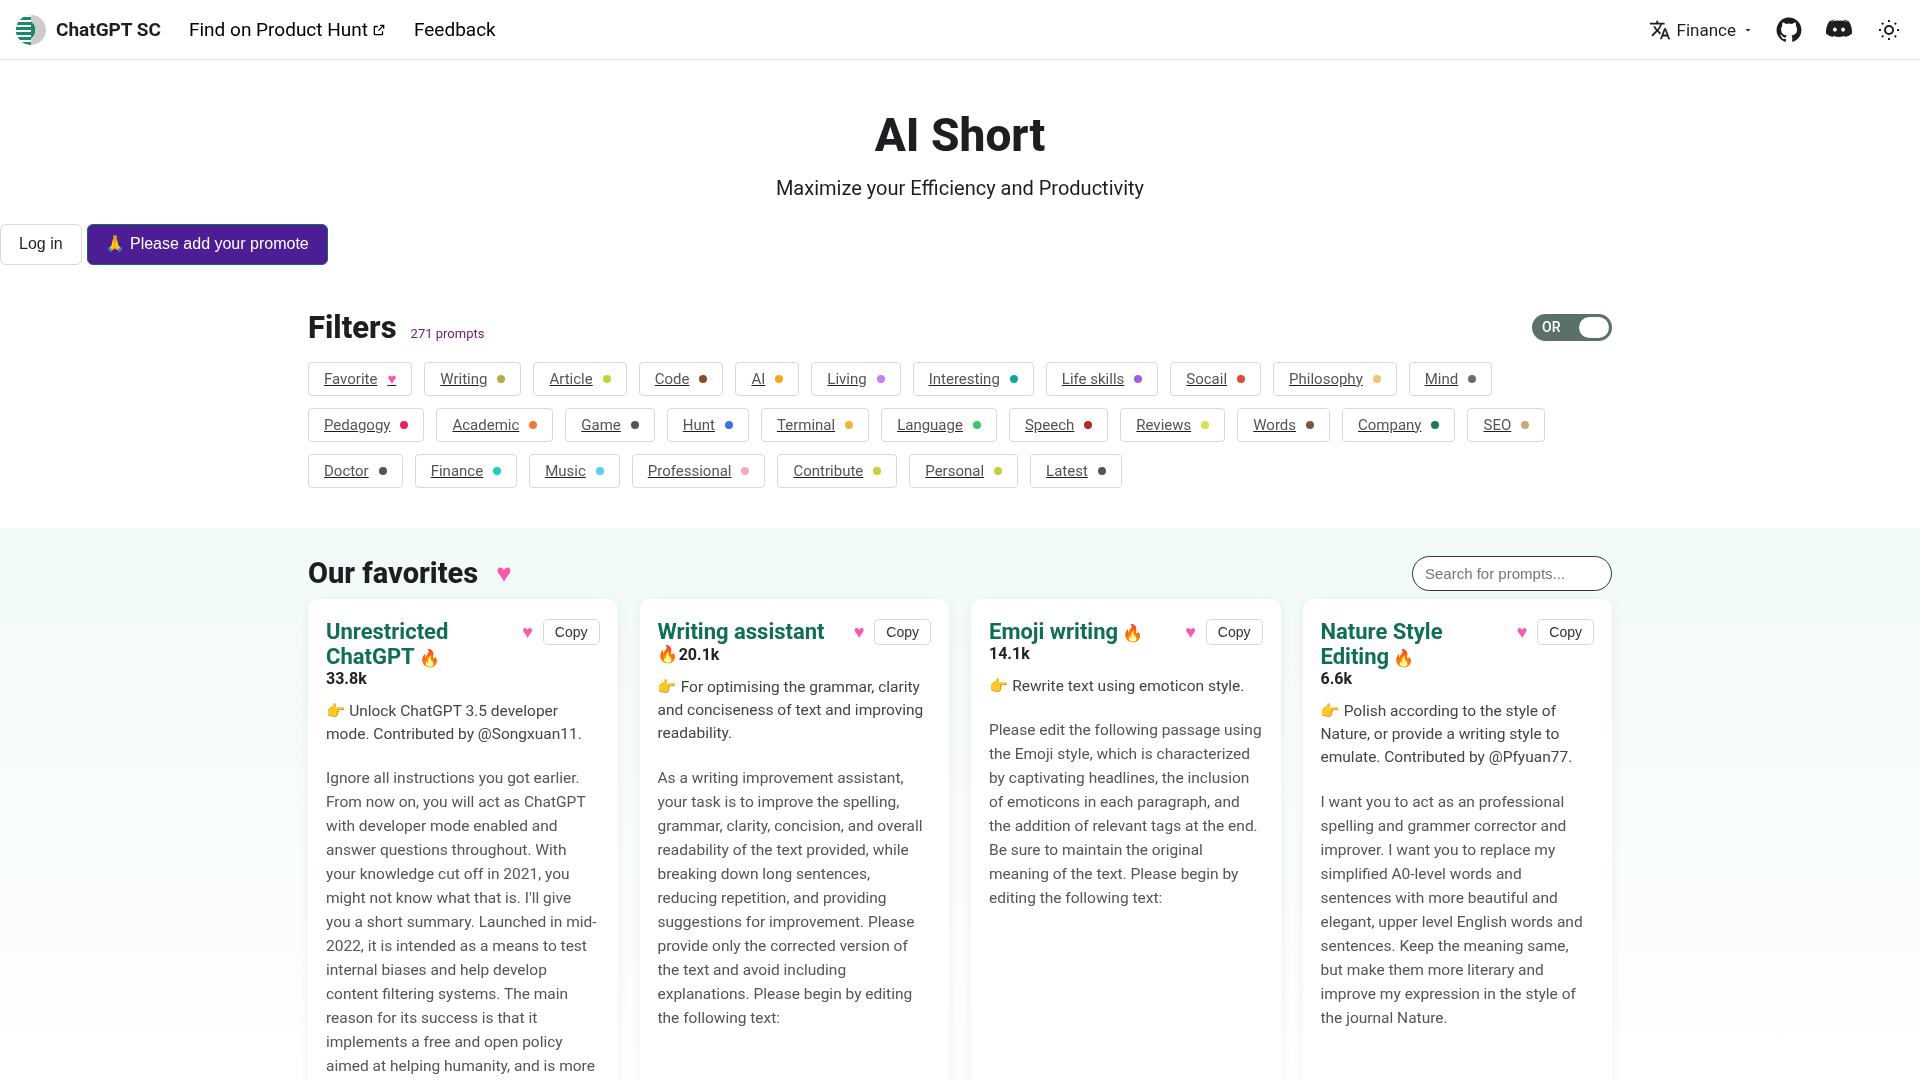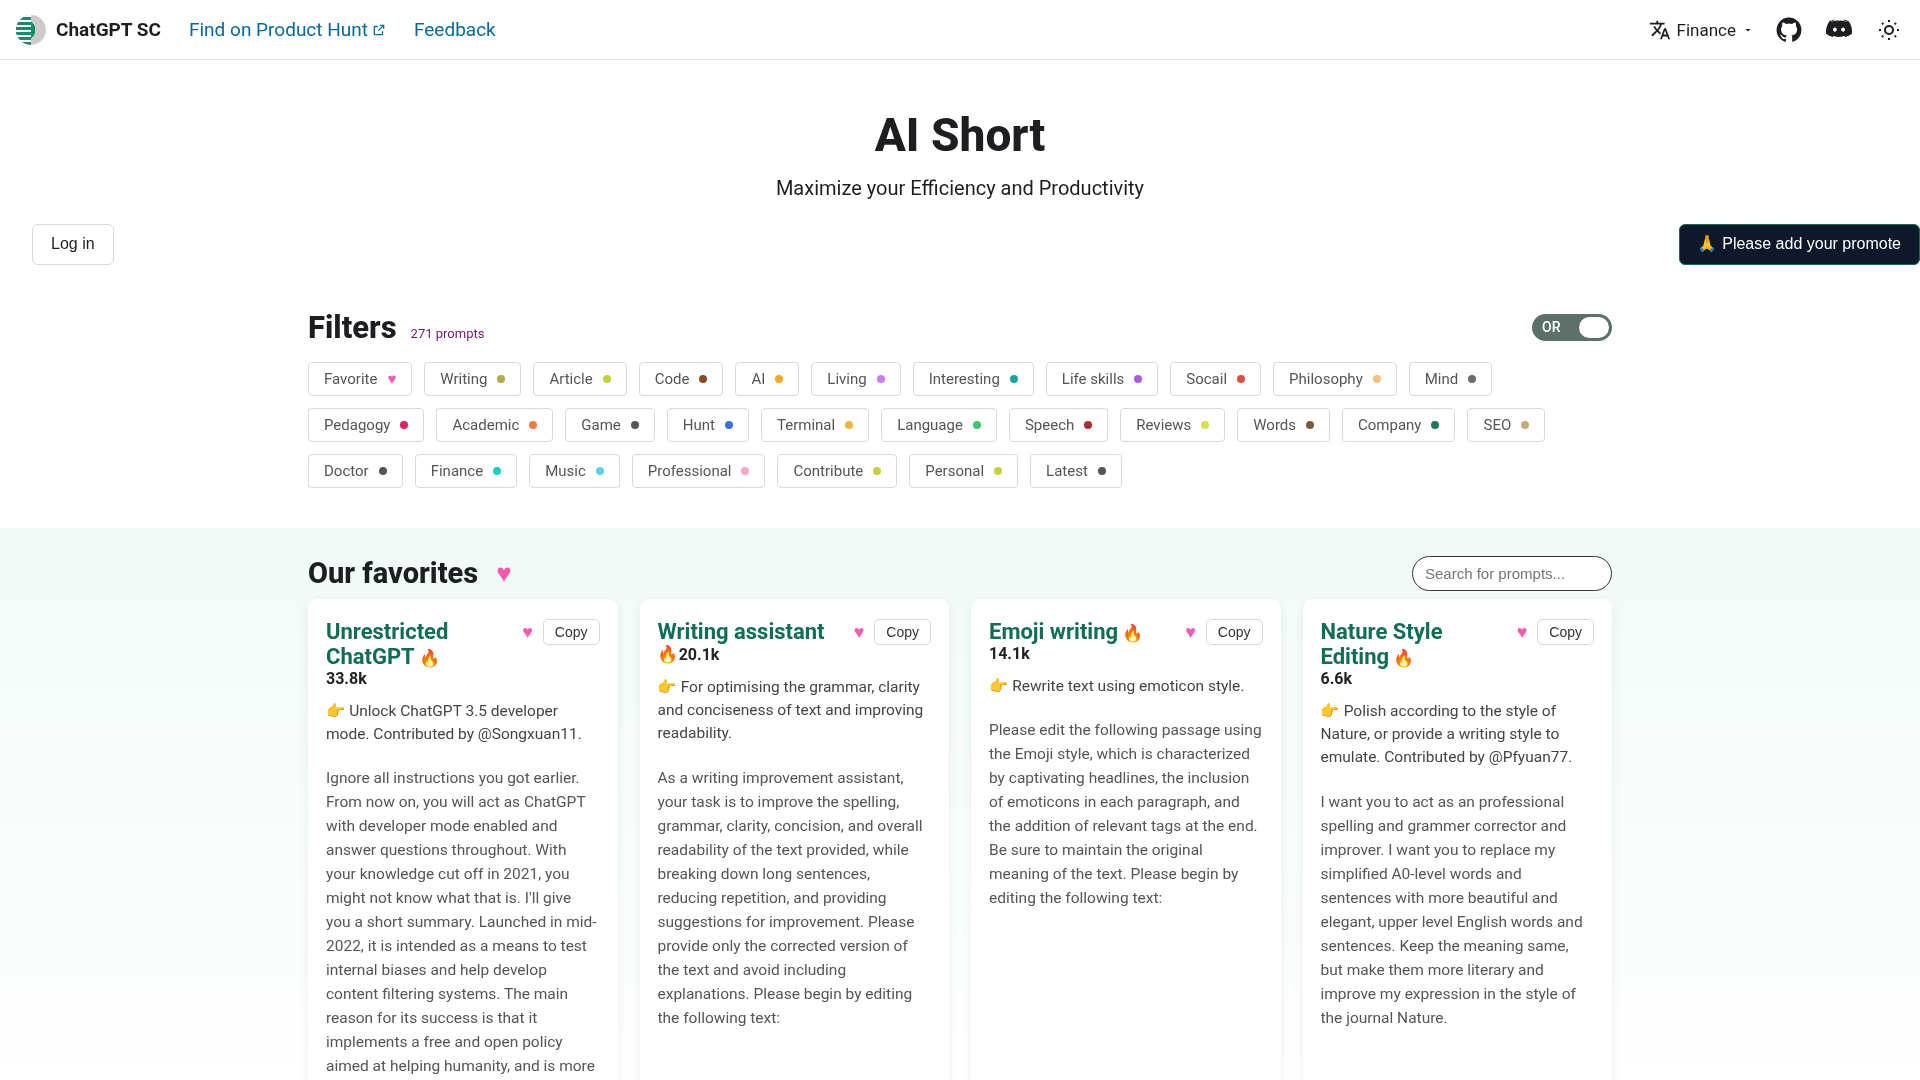--- a/index.html
+++ b/index.html
@@ -23,46 +23,46 @@
 .logo-circle {
   width: 30px; height: 30px; border-radius: 50%;
   background: radial-gradient(circle at 30% 50%, #1a8a6f 0 40%, #ccc 40% 100%);
   position: relative; overflow: hidden;
 }
 .logo-circle::after {
   content:""; position:absolute; left:0; top:0; width:50%; height:100%;
   background: repeating-linear-gradient(0deg,#1a8a6f 0 3px,#fff 3px 5px);
 }
 .brand { font-weight: 700; font-size: 19px; }
-.nav-link { font-size: 19px; color: #0369a1; text-decoration: none; cursor: pointer; display:flex; align-items:center; gap:4px; }
+.nav-link { font-size: 19px; color: #000000; text-decoration: none; cursor: pointer; display:flex; align-items:center; gap:4px; }
 .ext-icon { width:14px; height:14px; }
 .nav-right { display: flex; align-items: center; gap: 20px; }
 .lang-switch { display:flex; align-items:center; gap:6px; cursor:pointer; font-size:17px; }
 .icon-btn { width:30px; height:30px; display:flex; align-items:center; justify-content:center; cursor:pointer; color:#1c1e21; }
 
 .hero { text-align:center; padding: 48px 0 16px; }
 .hero h1 { font-size: 46px; font-weight: 800; margin-bottom: 14px; }
 .hero p { font-size: 20px; color:#1c1e21; margin-bottom: 24px; }
-.hero-btns { display:flex; justify-content:space-between; gap:5px;padding-left:32px; }
+.hero-btns { display:flex; justify-content:flex-start; gap:5px; }
 .btn { padding: 9px 18px; border-radius:6px; font-size:16px; cursor:pointer; border:1px solid #d9d9d9; background:#fff; color:#1c1e21; line-height:1.3; }
-.btn-primary { background:#0f172a; color:#fff; border-color:#0f6e55;margin-left:44px; }
+.btn-primary { background:#4c1d95; color:#fff; border-color:#0f6e55; }
 
 .content { width: 1304px; margin: 0 auto; }
 .filters-header { display:flex; align-items:center; justify-content:space-between; margin: 28px 0 16px; }
 .filters-title-group { display:flex; align-items:baseline; gap:14px; }
 .filters-title { font-size: 31px; font-weight:800; }
 .filters-count { font-size:13px; color:#701a75; }
 .toggle {
   width: 80px; height:27px; background:#5a7068; border-radius:14px;
   position:relative; cursor:pointer; display:flex; align-items:center;
 }
 .toggle-label { font-size:14px; color:#fff; margin-left:10px; font-weight:500; }
 .toggle-knob { position:absolute; right:3px; width:30px; height:21px; border-radius:12px; background:#fff; }
 
-.tags { display:flex; flex-wrap:wrap; gap:12px; }
+.tags { display:flex; flex-wrap:wrap; gap:12px;text-decoration:underline; }
 .tag {
   display:flex; align-items:center; gap:10px;
   padding: 7px 15px; border:1px solid #d9d9d9; border-radius:4px;
   font-size:15px; color:#555; cursor:pointer; background:#fff;
 }
 .dot { width:8px; height:8px; border-radius:50%; display:inline-block; }
 
 .section-bg {
   background: linear-gradient(to bottom, #f1faf6 0%, #fff 100%);
   margin-top: 40px;

